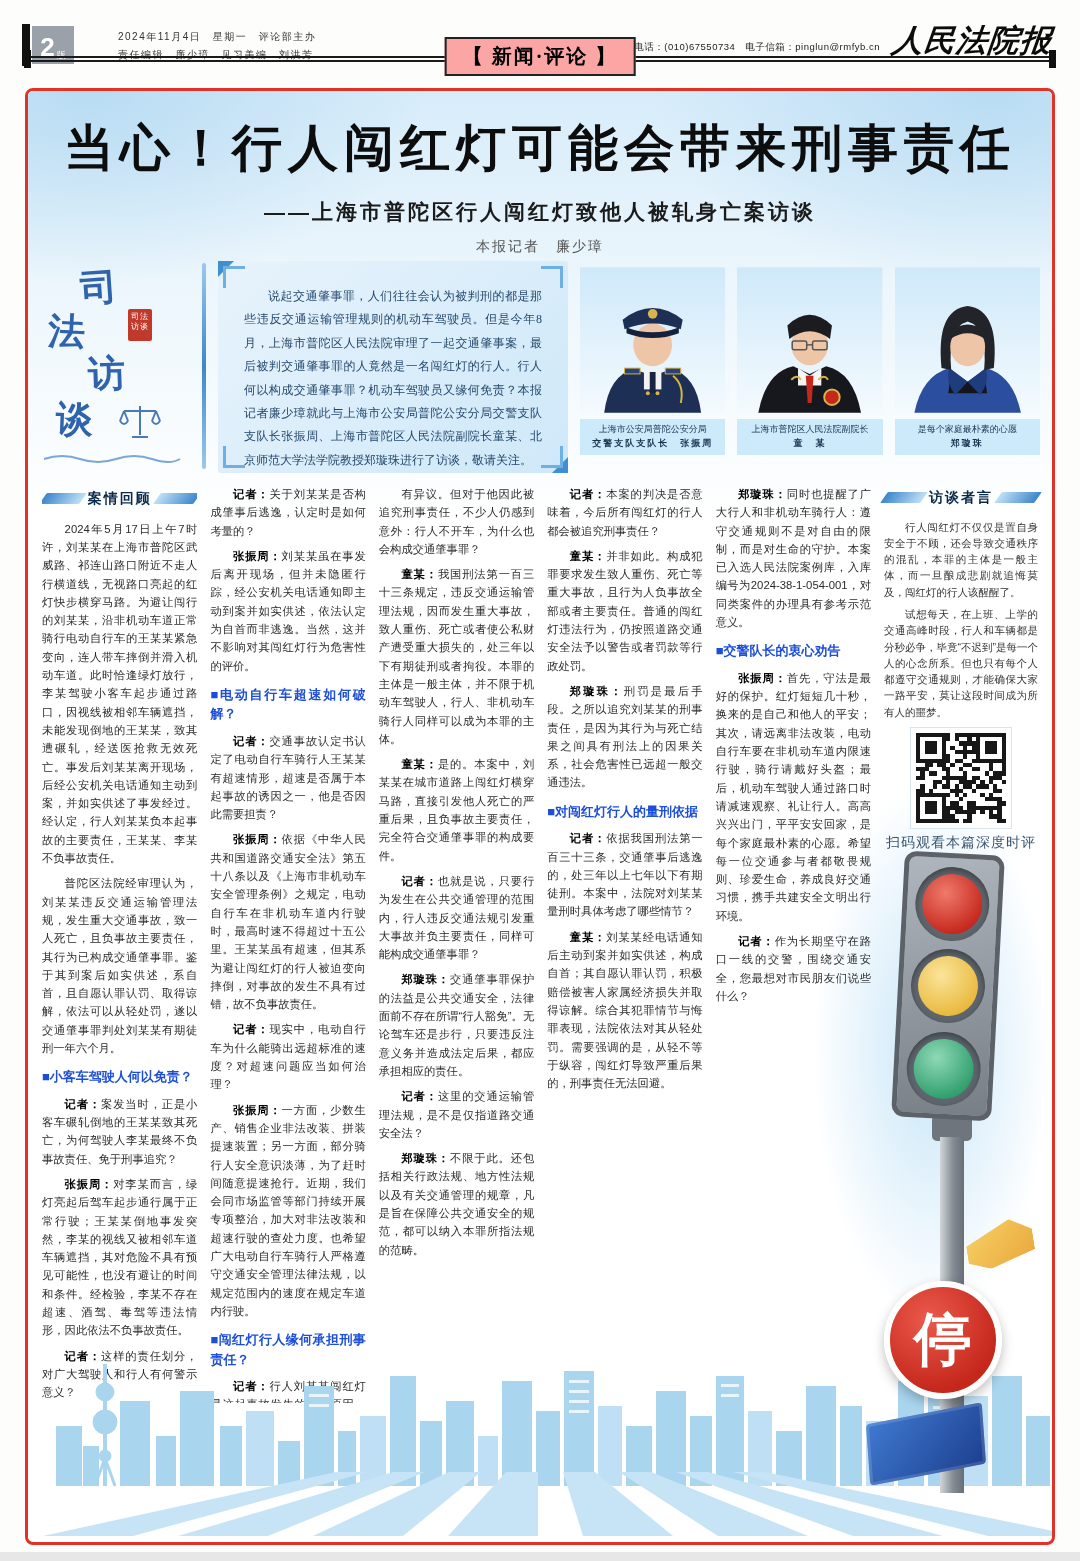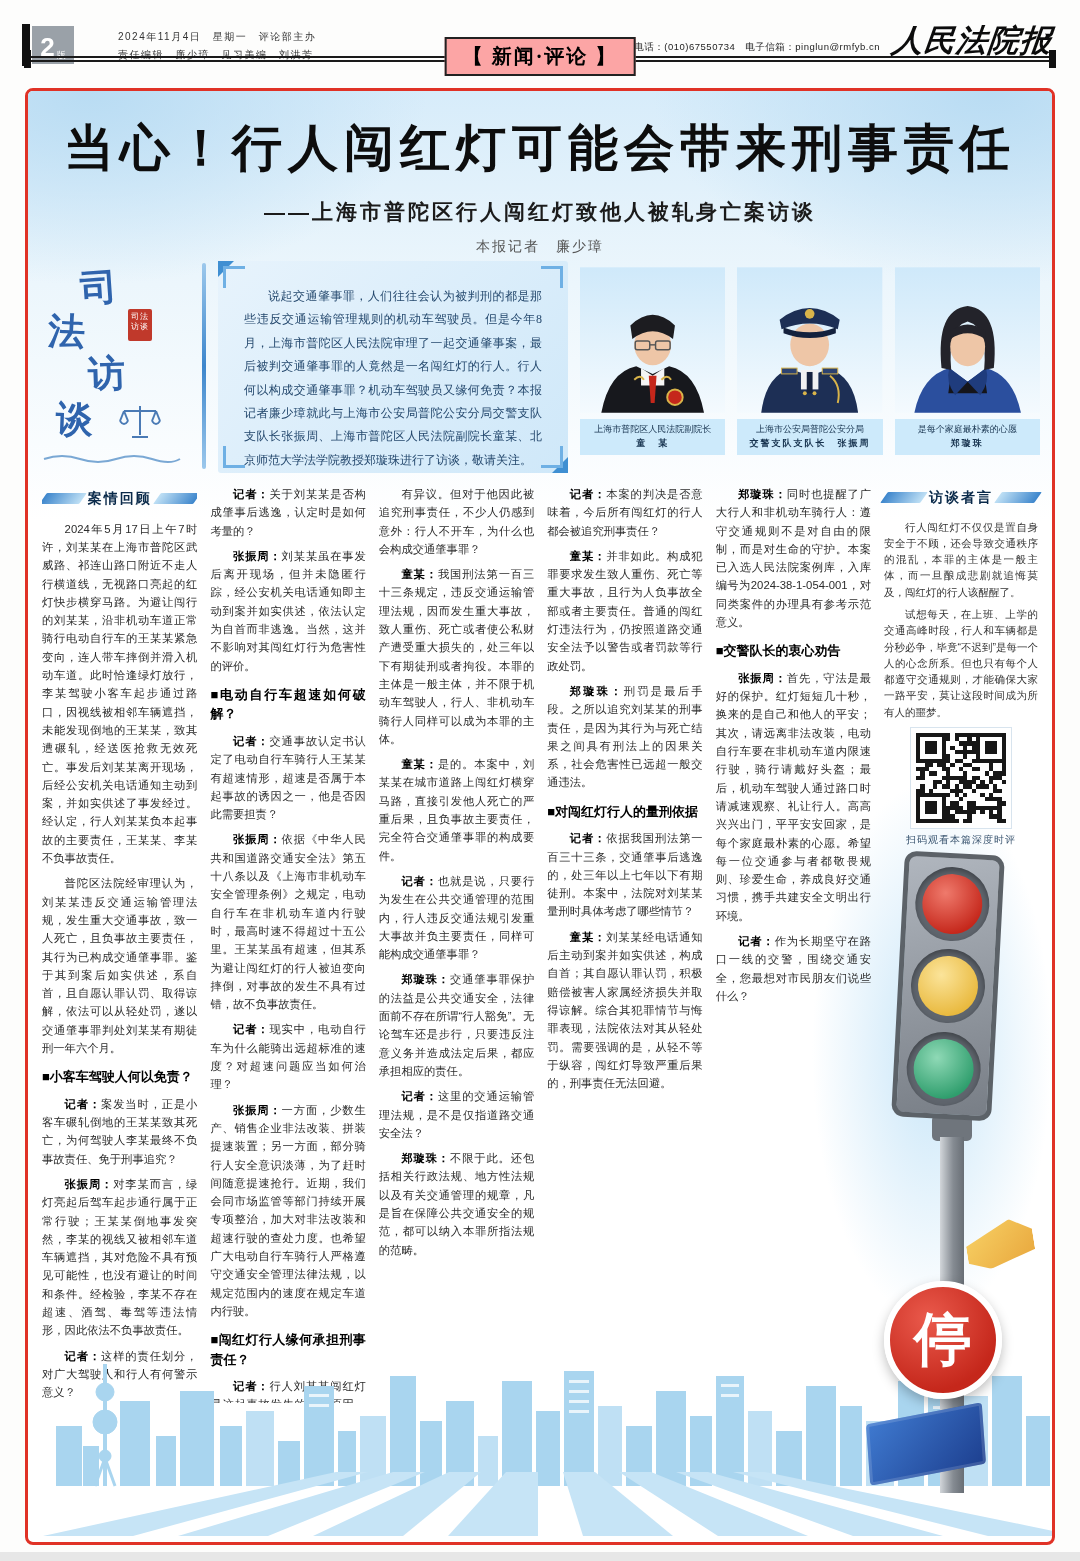--- a/index.html
+++ b/index.html
@@ -86,34 +86,34 @@
                        line-height:1.6; padding:3px 2px 4px; }
   .photos figcaption .nm { font-weight:bold; letter-spacing:2px; }
 
   
   .columns-area { position:absolute; z-index:1; top:394px; left:14px; right:14px; height:918px;
                   display:flex; gap:13px; }
   .col { flex:1; overflow:hidden; font-size:11.3px; line-height:1.62; color:#2b2b2b;
          text-align:justify; }
   .col p { text-indent:2em; margin-bottom:7px; }
   .col p strong { font-weight:bold; color:#000; }
-  .col h3 { font-size:13px; font-weight:bold; color:#000000; margin:10px 0 8px; line-height:1.5; }
+  .col h3 { font-size:13px; font-weight:bold; color:#1d4ed8; margin:10px 0 8px; line-height:1.5; }
   .sec-label { display:flex; align-items:center; justify-content:center; gap:5px; margin:2px 0 10px; }
   .sec-label .lbl { font-size:14px; font-weight:bold; color:#0a2a4a; letter-spacing:2px; white-space:nowrap; }
   .pg { width:40px; height:11px; transform:skewX(-35deg); border-radius:1px;
         background:linear-gradient(90deg,#3d86cc,#bfe0f5); }
   .pg.r { background:linear-gradient(270deg,#3d86cc,#bfe0f5); }
 
   .sidebar { flex:0 0 148px; font-size:10.5px; line-height:1.55; color:#333; text-align:justify; }
   .sidebar p { text-indent:2em; margin-bottom:6px; }
   .qr { width:100px; height:100px; margin:8px auto 4px; background:#fff; padding:5px;
         box-shadow:0 0 0 1px #d8e4ee; display:grid;
         grid-template-columns:repeat(21,1fr); grid-template-rows:repeat(21,1fr); }
   .qr i.on { background:#171717; }
-  .qr-caption { font-size:10px; color:#3a5570; text-align:center; letter-spacing:1px; }
+  .qr-caption { font-size:14px; color:#3a5570; text-align:center; letter-spacing:1px; }
 
   
   .traffic { position:absolute; z-index:4; top:762px; right:12px; width:176px; height:640px; }
   .tl-housing { position:absolute; left:34px; top:0; width:100px; height:266px;
                 background:linear-gradient(165deg,#b0b6be,#787e86);
                 border:5px solid #5c6268; border-radius:12px; transform:rotate(3deg);
                 display:flex; flex-direction:column; align-items:center; justify-content:space-evenly; }
   .socket { position:relative; width:74px; height:74px; border-radius:50%; background:#5f656d;
             display:flex; align-items:center; justify-content:center;
             box-shadow:inset 0 3px 6px rgba(0,0,0,.35); }
@@ -204,40 +204,20 @@
         <i class="cb tl"></i>
         <i class="cb tr"></i>
         <i class="cb bl"></i>
         <i class="cb br"></i>
         <p>说起交通肇事罪，人们往往会认为被判刑的都是那些违反交通运输管理规则的机动车驾驶员。但是今年8月，上海市普陀区人民法院审理了一起交通肇事案，最后被判交通肇事罪的人竟然是一名闯红灯的行人。行人何以构成交通肇事罪？机动车驾驶员又缘何免责？本报记者廉少璋就此与上海市公安局普陀公安分局交警支队支队长张振周、上海市普陀区人民法院副院长童某、北京师范大学法学院教授郑璇珠进行了访谈，敬请关注。</p>
       </div>
 
       <div class="photos">
         <figure>
           <svg viewBox="0 0 150 150">
-            <rect width="150" height="150" fill="url(#bg1)"></rect>
-            <path d="M22 150 Q30 108 58 102 L75 110 L92 102 Q120 108 128 150 Z" fill="#17181d"></path>
-            <path d="M63 104 L75 112 L87 104 L87 122 L63 122 Z" fill="#f5f5f5"></path>
-            <path d="M71 112 h8 l-2 28 h-4 Z" fill="#c5271b"></path>
-            <path d="M56 116 q6 -6 10 0" stroke="#d9b44a" stroke-width="2" fill="none"></path>
-            <path d="M84 116 q6 -6 10 0" stroke="#d9b44a" stroke-width="2" fill="none"></path>
-            <circle cx="98" cy="134" r="8" fill="#c5271b" stroke="#d9b44a" stroke-width="2"></circle>
-            <ellipse cx="75" cy="80" rx="19" ry="21" fill="#eec6a7"></ellipse>
-            <path d="M52 60 Q75 38 98 60 L96 74 Q75 58 54 74 Z" fill="#1c1c20"></path>
-            <rect x="57" y="76" width="15" height="9" rx="2" fill="none" stroke="#555" stroke-width="1.5"></rect>
-            <rect x="78" y="76" width="15" height="9" rx="2" fill="none" stroke="#555" stroke-width="1.5"></rect>
-            <line x1="72" y1="80" x2="78" y2="80" stroke="#555" stroke-width="1.5"></line>
-          </svg>
-          <figcaption>
-            <div>上海市普陀区人民法院副院长</div>
-            <div class="nm">童　某</div>
-          </figcaption>
-        </figure>
-        <figure>
-          <svg viewBox="0 0 150 150">
             <defs>
                 <linearGradient id="bg1" x1="0" y1="0" x2="0" y2="1">
               <stop offset="0" stop-color="#cfe9fa"></stop>
                   <stop offset="1" stop-color="#f4fafe"></stop>
                 </linearGradient>
               </defs>
             <rect width="150" height="150" fill="url(#bg1)"></rect>
             <path d="M25 150 Q30 112 55 105 L75 112 L95 105 Q120 112 125 150 Z" fill="#1d2f55"></path>
             <rect x="66" y="106" width="18" height="20" fill="#f2f2f2"></rect>
             <rect x="72" y="108" width="6" height="22" fill="#17233f"></rect>
@@ -247,20 +227,40 @@
             <circle cx="70" cy="130" r="2" fill="#d9b44a"></circle>
               <circle cx="80" cy="130" r="2" fill="#d9b44a"></circle>
             <ellipse cx="75" cy="80" rx="20" ry="22" fill="#eec6a7"></ellipse>
             <path d="M44 54 Q75 30 106 54 L104 64 Q75 52 46 64 Z" fill="#1d2f55"></path>
             <path d="M48 62 Q75 72 102 62 L102 68 Q75 78 48 68 Z" fill="#14213d"></path>
             <circle cx="75" cy="48" r="5" fill="#d9b44a"></circle>
           </svg>
           <figcaption>
             <div>上海市公安局普陀公安分局</div>
             <div class="nm">交警支队支队长　张振周</div>
+          </figcaption>
+        </figure>
+        <figure>
+          <svg viewBox="0 0 150 150">
+            <rect width="150" height="150" fill="url(#bg1)"></rect>
+            <path d="M22 150 Q30 108 58 102 L75 110 L92 102 Q120 108 128 150 Z" fill="#17181d"></path>
+            <path d="M63 104 L75 112 L87 104 L87 122 L63 122 Z" fill="#f5f5f5"></path>
+            <path d="M71 112 h8 l-2 28 h-4 Z" fill="#c5271b"></path>
+            <path d="M56 116 q6 -6 10 0" stroke="#d9b44a" stroke-width="2" fill="none"></path>
+            <path d="M84 116 q6 -6 10 0" stroke="#d9b44a" stroke-width="2" fill="none"></path>
+            <circle cx="98" cy="134" r="8" fill="#c5271b" stroke="#d9b44a" stroke-width="2"></circle>
+            <ellipse cx="75" cy="80" rx="19" ry="21" fill="#eec6a7"></ellipse>
+            <path d="M52 60 Q75 38 98 60 L96 74 Q75 58 54 74 Z" fill="#1c1c20"></path>
+            <rect x="57" y="76" width="15" height="9" rx="2" fill="none" stroke="#555" stroke-width="1.5"></rect>
+            <rect x="78" y="76" width="15" height="9" rx="2" fill="none" stroke="#555" stroke-width="1.5"></rect>
+            <line x1="72" y1="80" x2="78" y2="80" stroke="#555" stroke-width="1.5"></line>
+          </svg>
+          <figcaption>
+            <div>上海市普陀区人民法院副院长</div>
+            <div class="nm">童　某</div>
           </figcaption>
         </figure>
         <figure>
           <svg viewBox="0 0 150 150">
             <rect width="150" height="150" fill="url(#bg1)"></rect>
             <path d="M20 150 Q28 112 56 104 L75 118 L94 104 Q122 112 130 150 Z" fill="#2b4f9e"></path>
             <path d="M58 108 L75 118 L92 108 L95 130 L55 130 Z" fill="#15151a"></path>
             <path d="M56 104 L75 118 L62 132 Q52 118 56 104 Z" fill="#1f3c7d"></path>
             <path d="M94 104 L75 118 L88 132 Q98 118 94 104 Z" fill="#1f3c7d"></path>
             <path d="M48 104 Q42 44 75 40 Q108 44 102 104 L92 106 Q96 62 75 56 Q54 62 58 106 Z" fill="#23232a"></path>

